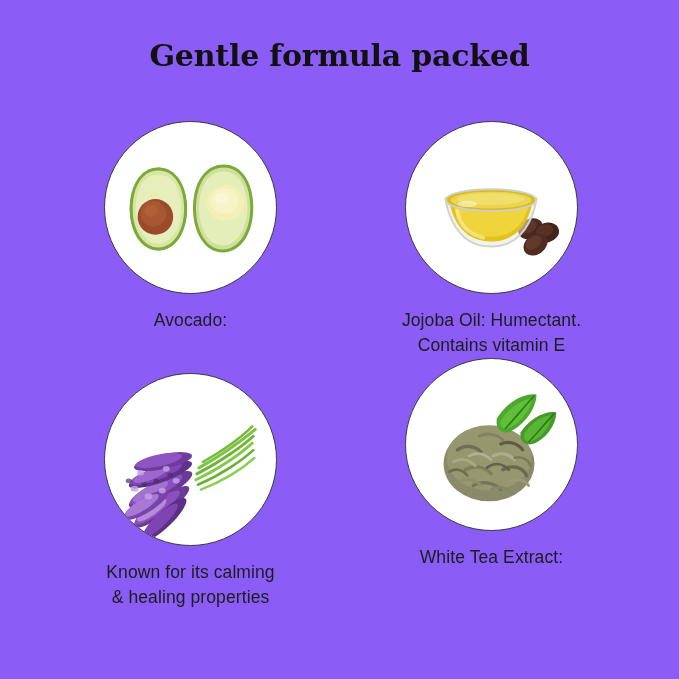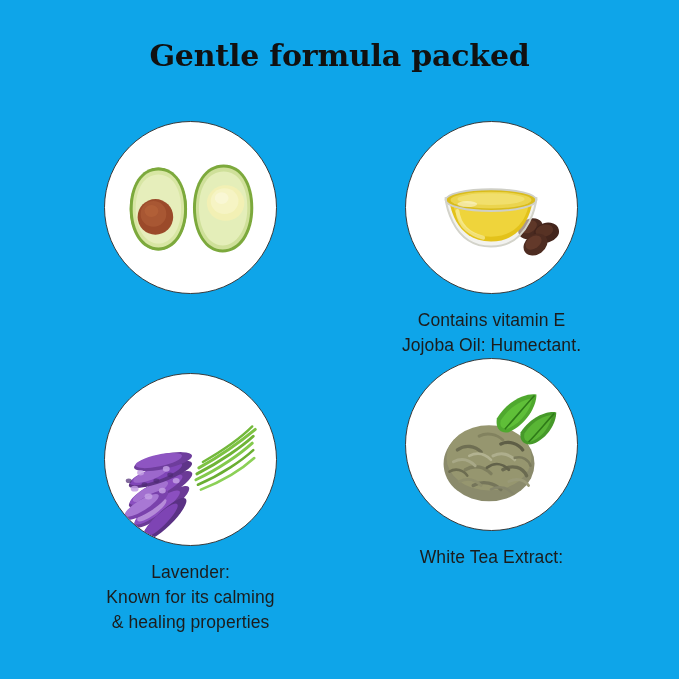--- a/index.html
+++ b/index.html
@@ -13,21 +13,21 @@
     height: 679px;
     font-family: "Liberation Sans", sans-serif;
     color: #1a1a1a;
     overflow: hidden;
   }
 
   .infographic {
     position: relative;
     width: 679px;
     height: 679px;
-    background: #0ea5e9;
+    background: #8b5cf6;
   }
 
   
   .title-block {
     position: absolute;
     top: 38px;
     left: 0;
     width: 679px;
     text-align: center;
   }
@@ -118,20 +118,21 @@
             <path d="M120 43 C139 43 150 62 150 87 C150 113 137 132 119 132 C101 132 89 112 89 87 C89 62 101 43 120 43 Z" fill="#7CA93C"></path>
             <path d="M120 46 C137 46 147 63 147 87 C147 111 135 129 119 129 C103 129 92 111 92 87 C92 63 103 46 120 46 Z" fill="#CFE09A"></path>
             <path d="M120 50 C135 50 144 65 144 87 C144 108 133 125 119 125 C105 125 95 108 95 87 C95 65 105 50 120 50 Z" fill="#E4EEB9"></path>
             <ellipse cx="122" cy="82" rx="19" ry="18" fill="#F2F0B4"></ellipse>
             <ellipse cx="121" cy="80" rx="14" ry="13" fill="#F6F4C4"></ellipse>
             <ellipse cx="118" cy="77" rx="7" ry="6" fill="#FAF8D8" opacity="0.8"></ellipse>
           </g>
         </svg>
       </div>
       <div class="caption">
+        <div>Avocado:</div>
       </div>
     </div>
 
     <div class="cell cell-1">
       <div class="circle">
         <svg class="art" viewBox="0 0 173 173">
 
           <g>
             <ellipse cx="126" cy="108" rx="13" ry="10" transform="rotate(-25 126 108)" fill="#4A2A20"></ellipse>
             <ellipse cx="124" cy="106" rx="9" ry="6" transform="rotate(-25 124 106)" fill="#5E3728"></ellipse>
@@ -149,22 +150,22 @@
             <ellipse cx="86" cy="79" rx="41" ry="8.5" fill="#EBD44E"></ellipse>
             <ellipse cx="86" cy="78" rx="34" ry="6" fill="#F3E377" opacity="0.75"></ellipse>
             <ellipse cx="86" cy="79" rx="46" ry="11" fill="none" stroke="#CFCFC6" stroke-width="2"></ellipse>
             <path d="M40 76 C40 76 44 126 86 126 C128 126 132 76 132 76" fill="none" stroke="#D3D3CA" stroke-width="2"></path>
             <path d="M52 90 C54 106 66 114 78 117" fill="none" stroke="#FAF3B8" stroke-width="4" opacity="0.6" stroke-linecap="round"></path>
             <ellipse cx="62" cy="83" rx="10" ry="3" fill="#FFFFFF" opacity="0.45"></ellipse>
           </g>
         </svg>
       </div>
       <div class="caption">
+        <div>Jojoba Oil: Humectant.</div>
         <div>Contains vitamin E</div>
-        <div>Jojoba Oil: Humectant.</div>
       </div>
     </div>
 
     <div class="cell cell-2">
       <div class="circle">
         <svg class="art" viewBox="0 0 173 173">
 
           <g stroke-linecap="round" fill="none">
             <path d="M95 95 C118 82 140 66 152 56" stroke="#7DC242" stroke-width="3"></path>
             <path d="M93 101 C117 89 139 73 150 63" stroke="#6FB436" stroke-width="3"></path>
@@ -214,21 +215,20 @@
             <g fill="#4E2B74" opacity="0.7">
               <ellipse cx="52" cy="108" rx="3" ry="2.4"></ellipse>
               <ellipse cx="66" cy="102" rx="3" ry="2.4"></ellipse>
               <ellipse cx="40" cy="112" rx="3" ry="2.4"></ellipse>
               <ellipse cx="24" cy="108" rx="3" ry="2.4"></ellipse>
             </g>
           </g>
         </svg>
       </div>
       <div class="caption">
-        <div>Lavender:</div>
         <div>Known for its calming</div>
         <div>&amp; healing properties</div>
       </div>
     </div>
 
     <div class="cell cell-3">
       <div class="circle">
         <svg class="art" viewBox="0 0 173 173">
 
           <g>

